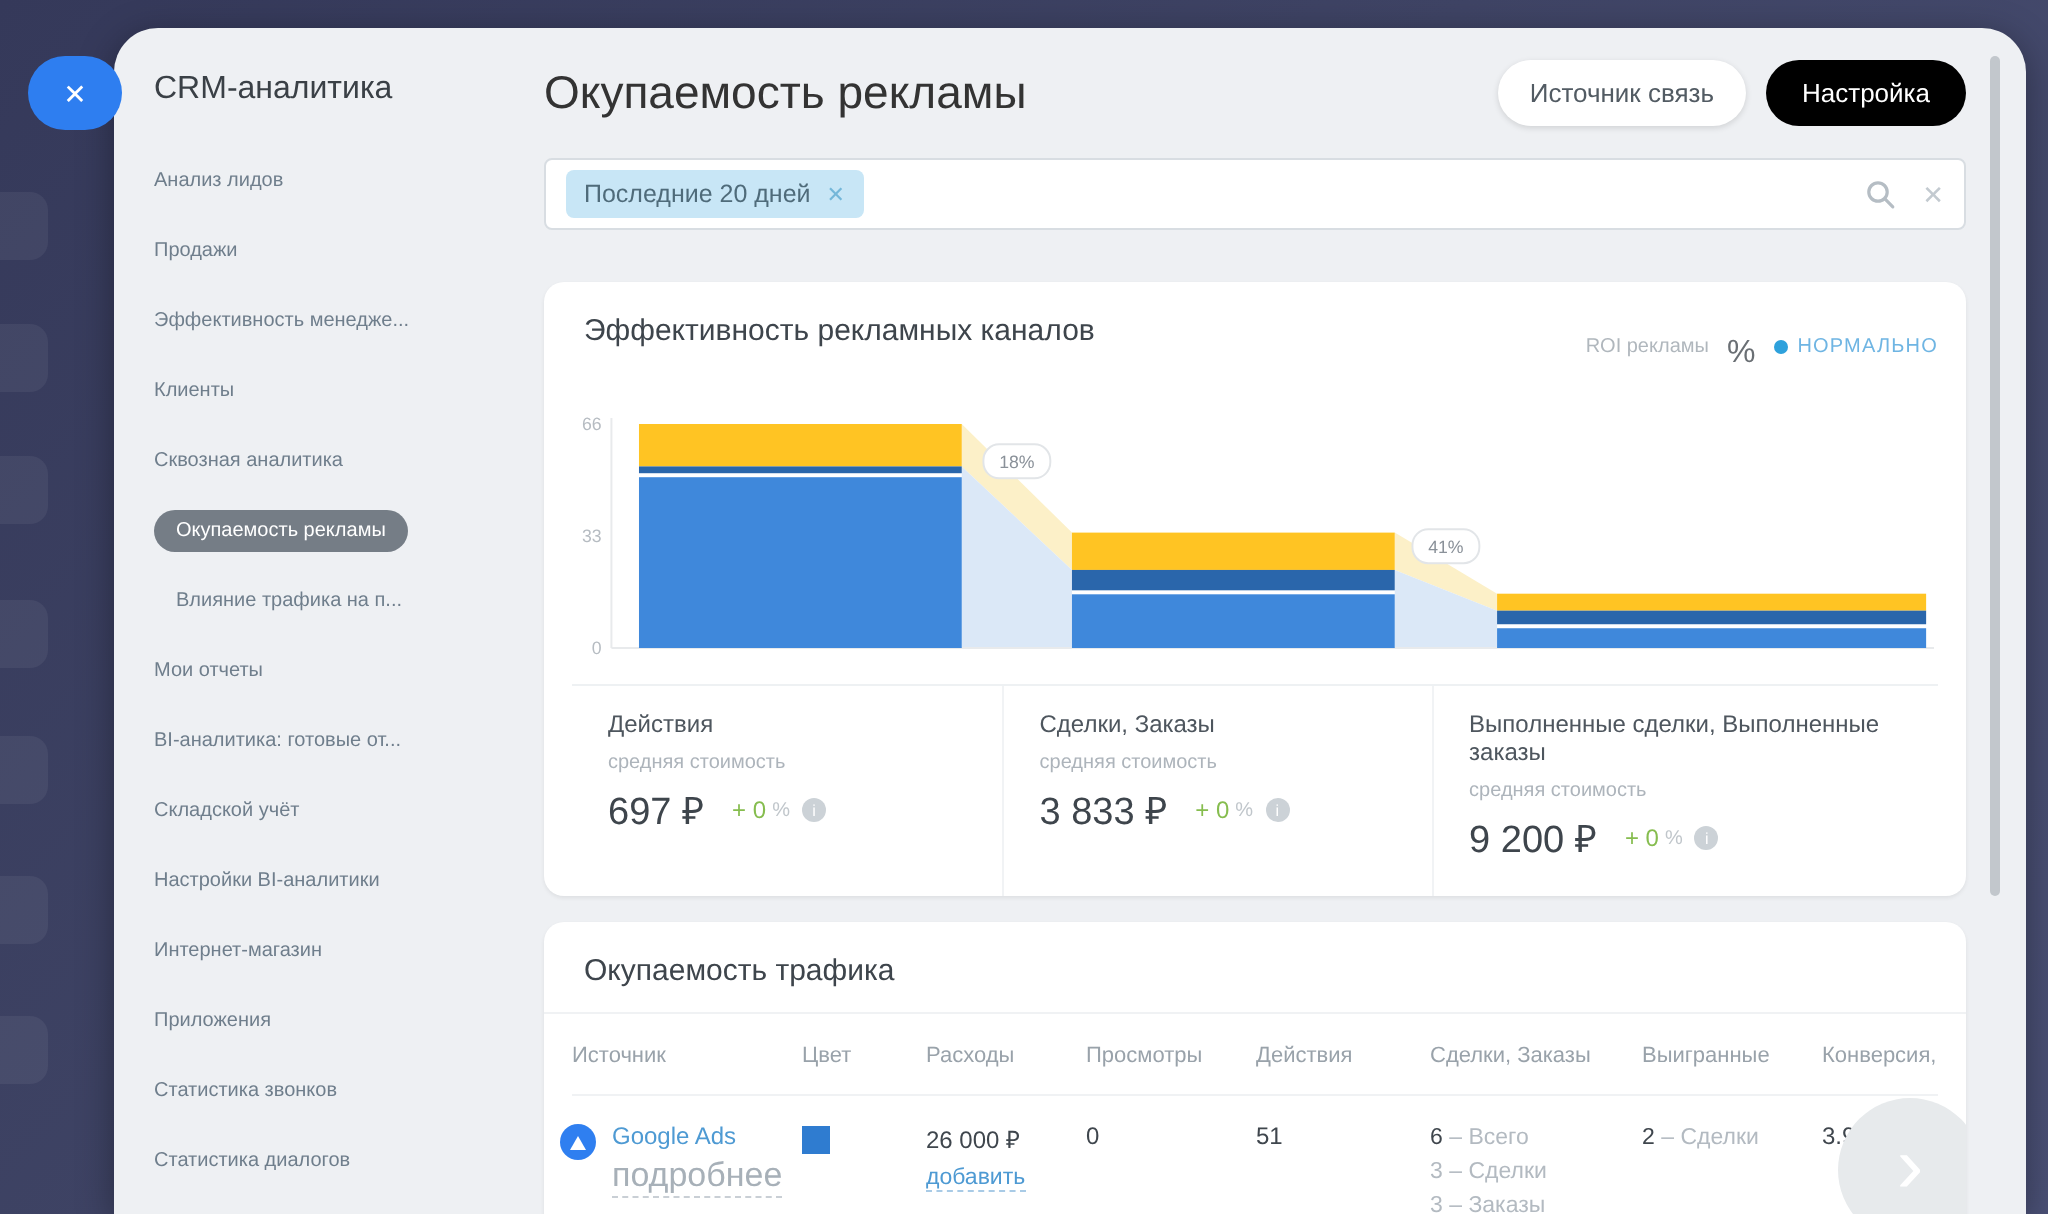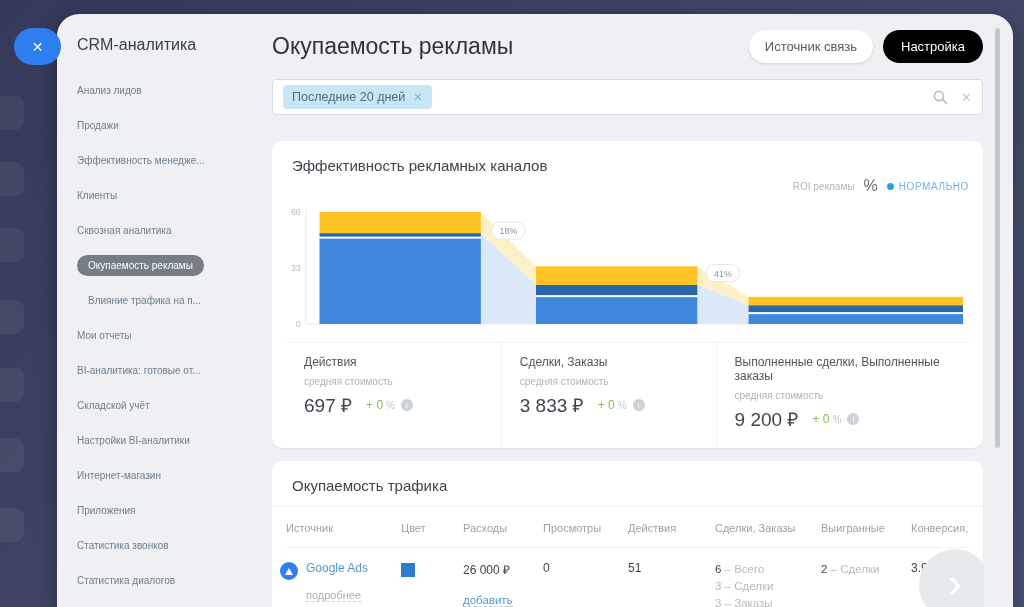--- a/index.html
+++ b/index.html
@@ -36,21 +36,21 @@
   .chip{background:#c8e6f6;border-radius:4px;padding:5px 9px;font-size:12.5px;color:#4f6b7a;
     display:flex;align-items:center;gap:8px}
   .chip-x{color:#74b7d9;font-size:11px;cursor:pointer}
   .filter-right{margin-left:auto;display:flex;align-items:center;gap:13px}
   .x-icon{color:#c3cad0;font-size:13px;cursor:pointer}
   
   .card{background:#fff;border-radius:10px;box-shadow:0 1px 2px rgba(0,0,0,.07);
     padding:16px 14px 0;margin-bottom:13px;position:relative}
   .card-title{font-size:15px;color:#3e454c;padding-left:6px}
   
-  .roi-row{display:flex;justify-content:flex-end;align-items:center;gap:9px;height:36px;margin-top:-6px}
+  .roi-row{display:flex;justify-content:flex-end;align-items:flex-start;gap:9px;height:36px;margin-top:-6px}
   .roi-label{font-size:10px;color:#b0b7bd}
   .roi-value{font-size:30px;color:#4a4f54;font-weight:400}
   .roi-unit{font-size:16px;color:#6a6f74}
   .roi-status{font-size:10px;color:#6fb5e3;letter-spacing:.6px;display:flex;align-items:center;gap:5px}
   .dot{width:7px;height:7px;border-radius:50%;background:#2ea1dc}
   #funnel-chart{height:132px;margin:0 2px}
   #funnel-chart svg{display:block;width:100%;height:132px}
   
   .metrics{display:grid;grid-template-columns:1fr 1fr 1.18fr;border-top:1px solid #eef1f3;margin-top:6px}
   .metric{padding:12px 0 16px 18px}
@@ -68,22 +68,22 @@
   .tbl-divider{border-bottom:1px solid #f0f2f4;margin:12px -14px 0}
   .tgrid{display:grid;grid-template-columns:115px 62px 80px 85px 87px 106px 90px 80px}
   .tbl-head{font-size:11px;color:#99a2aa;padding:15px 0 13px;border-bottom:1px solid #f0f2f4}
   .tbl-row{padding:13px 0 10px;font-size:12px;color:#3f464d;border-bottom:1px solid #f4f6f8}
   .src-cell{display:flex;gap:8px;margin-left:-6px}
   .src-icon{width:18px;height:18px;border-radius:50%;flex-shrink:0;display:flex;align-items:center;
     justify-content:center;margin-top:1px}
   .ga-bg{background:#2f7ff0}
   .tri{width:0;height:0;border-left:4px solid transparent;border-right:4px solid transparent;border-bottom:7px solid #fff}
   .link{color:#4e9ad3;cursor:pointer}
-  .dotted-grey{color:#a7b0b8;border-bottom:1px dashed #c9cfd5;display:inline-block;cursor:pointer;font-size:11px;margin-top:14px}
-  .dotted-blue{color:#4e9ad3;border-bottom:1px dashed #a9cbe6;display:inline-block;cursor:pointer;font-size:11.5px;margin-top:16px}
+  .dotted-grey{color:#a7b0b8;border-bottom:1px dashed #c9cfd5;display:inline-block;cursor:pointer;font-size:17px;margin-top:3px}
+  .dotted-blue{color:#4e9ad3;border-bottom:1px dashed #a9cbe6;display:inline-block;cursor:pointer;font-size:11.5px;margin-top:5px}
   .swatch{width:14px;height:14px;display:inline-block;margin-top:2px}
   .dl{color:#b3bac1;font-size:11.5px;line-height:17px}
   .dl .n{color:#3f464d}
   .dl .ng{color:#b3bac1}
   .next-btn{position:absolute;right:-8px;top:88px;width:72px;height:72px;border-radius:50%;
     background:#e7eaec;display:flex;align-items:center;justify-content:center;color:#fff;
     font-size:40px;cursor:pointer;z-index:2;padding-bottom:4px;box-sizing:border-box}
 </style>
 </head>
 <body>

